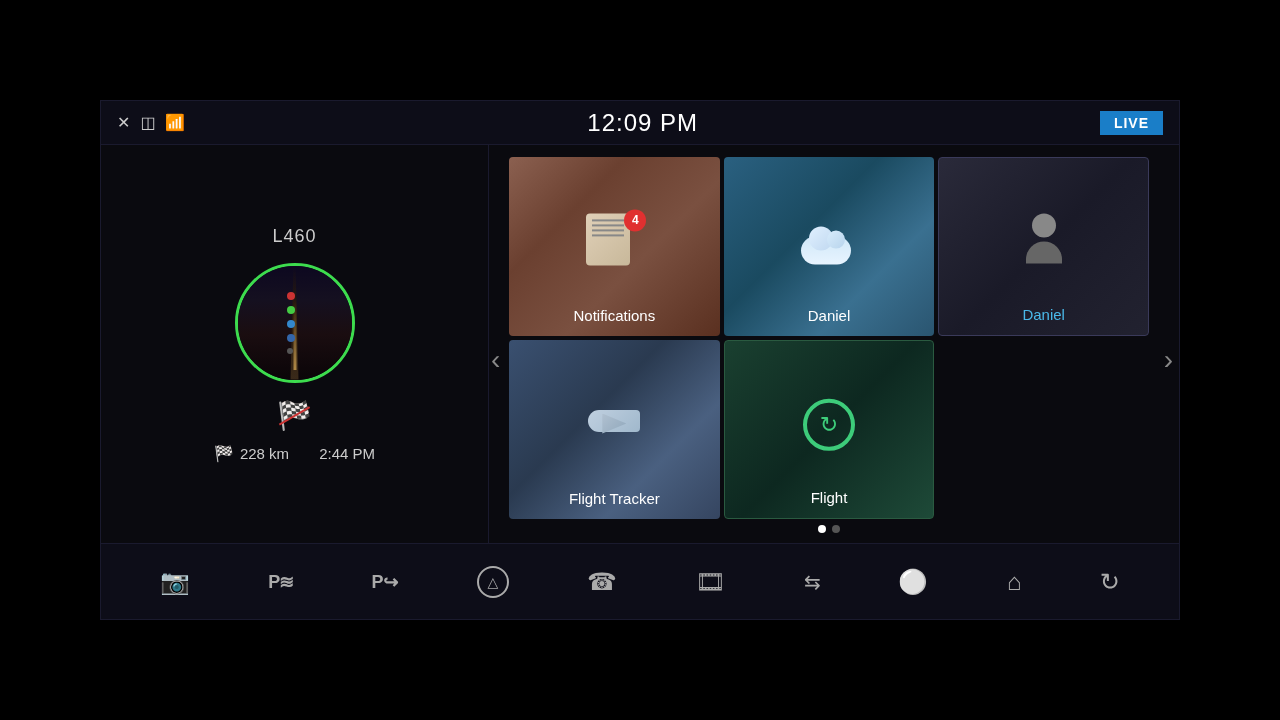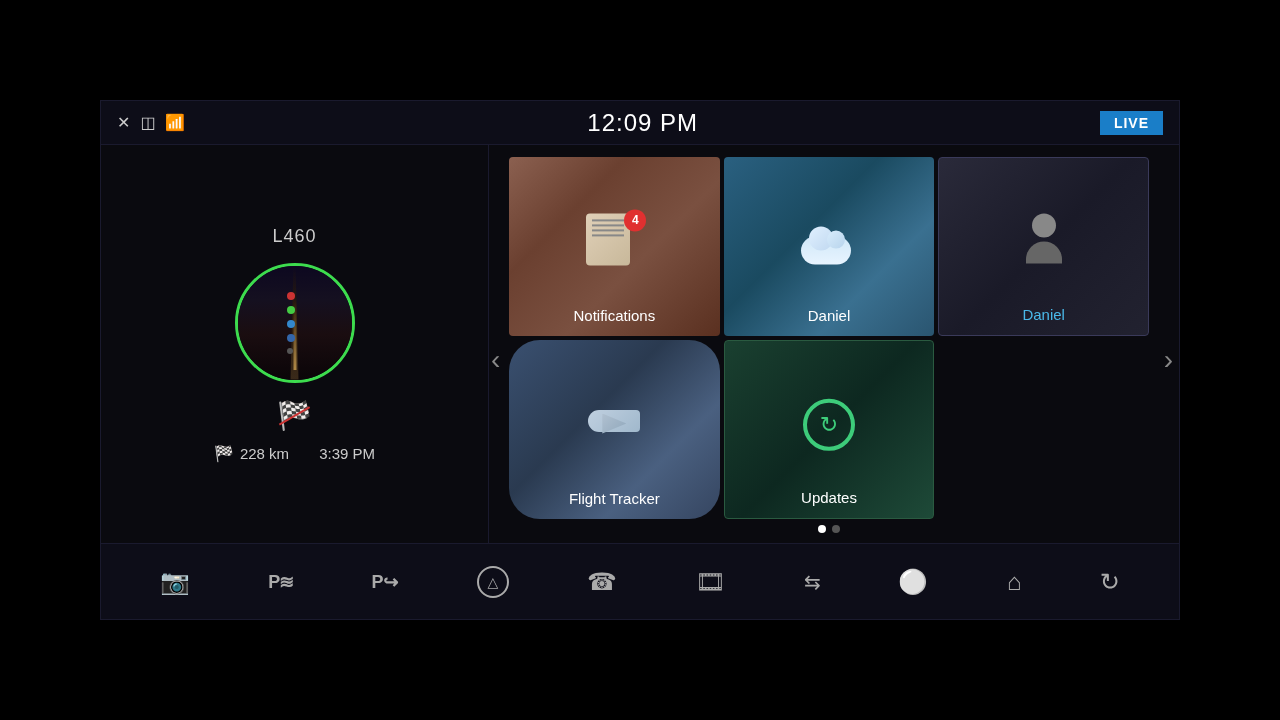--- a/index.html
+++ b/index.html
@@ -336,21 +336,20 @@
       border-radius: 18px 18px 0 0;
       margin-top: 4px;
     }
     .tile-daniel .app-tile-label {
       color: #4ab8e8;
     }
 
     
     .tile-flight {
       background: linear-gradient(135deg, #3a5070 0%, #2a3a50 40%, #4a6080 70%, #354560 100%);
-      border-radius: 31px;
     }
     .flight-icon {
       width: 60px;
       height: 50px;
       position: relative;
     }
     .plane-body {
       position: absolute;
       top: 10px;
       left: 4px;
@@ -490,21 +489,21 @@
           <div class="dot dot-blue2"></div>
           <div class="dot dot-small"></div>
         </div>
       </div>
       <div class="no-flag-icon">🏁</div>
       <div class="nav-info">
         <div class="nav-distance">
           <span style="font-size:16px;">🏁</span>
           <span>228 km</span>
         </div>
-        <span>3:39 PM</span>
+        <span>2:44 PM</span>
       </div>
     </div>
 
     <button class="chevron-left">‹</button>
 
     <div class="grid-area">
       <div class="app-grid">
 
         <div class="app-tile tile-notifications">
           <div class="app-tile-icon">
@@ -545,21 +544,21 @@
           <span class="app-tile-label">Flight Tracker</span>
         </div>
 
 
         <div class="app-tile tile-updates">
           <div class="app-tile-icon">
             <div class="update-icon">
               <span class="update-arrow">↻</span>
             </div>
           </div>
-          <span class="app-tile-label">Updates</span>
+          <span class="app-tile-label">Flight</span>
         </div>
 
       </div>
 
       <div class="pagination-dots">
         <div class="page-dot"></div>
         <div class="page-dot inactive"></div>
       </div>
     </div>
 

